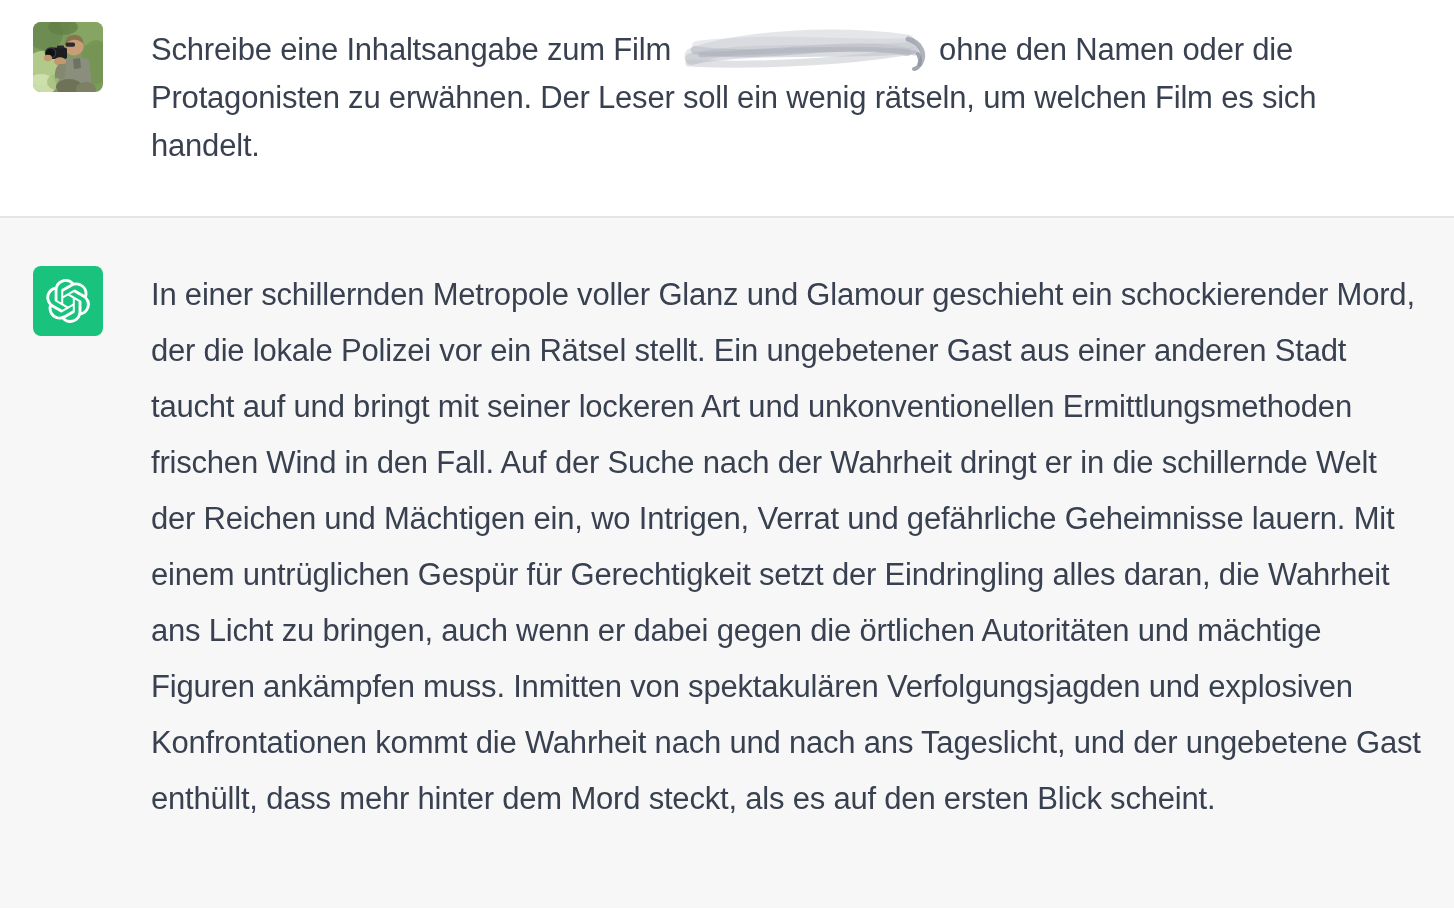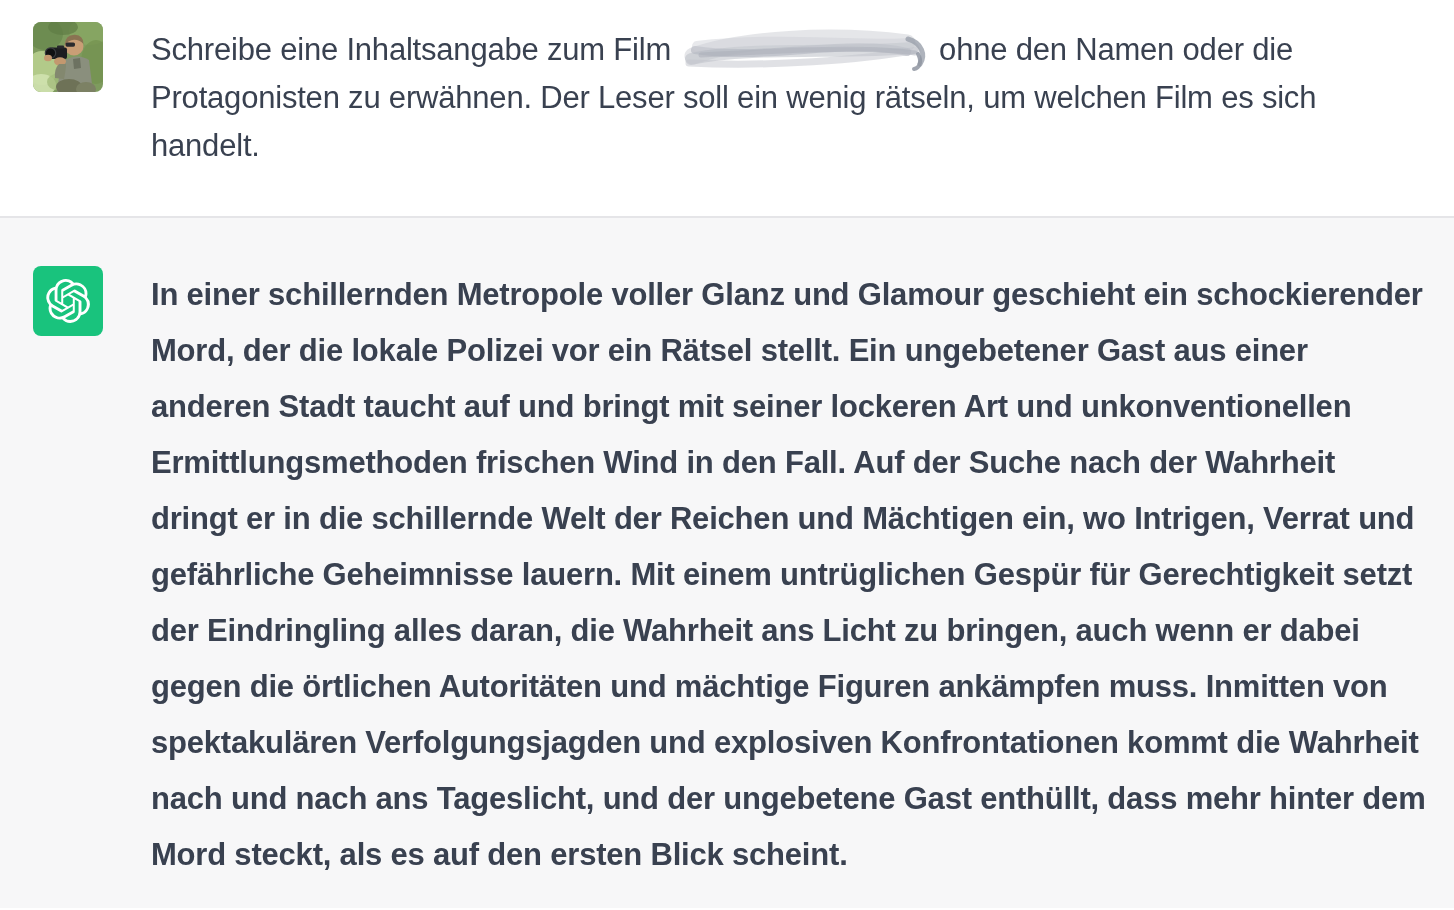--- a/index.html
+++ b/index.html
@@ -18,21 +18,20 @@
     width: 100%;
   }
   .row.user {
     height: 218px;
     background: #ffffff;
     border-bottom: 2px solid #e5e5e8;
   }
   .row.assistant {
     height: 690px;
     background: #f7f7f8;
-    font-weight: bold;
   }
   .gutter {
     flex: 0 0 151px;
     box-sizing: border-box;
     padding-left: 33px;
   }
   .user .gutter { padding-top: 22px; }
   .assistant .gutter { padding-top: 48px; }
   .avatar {
     width: 70px;

